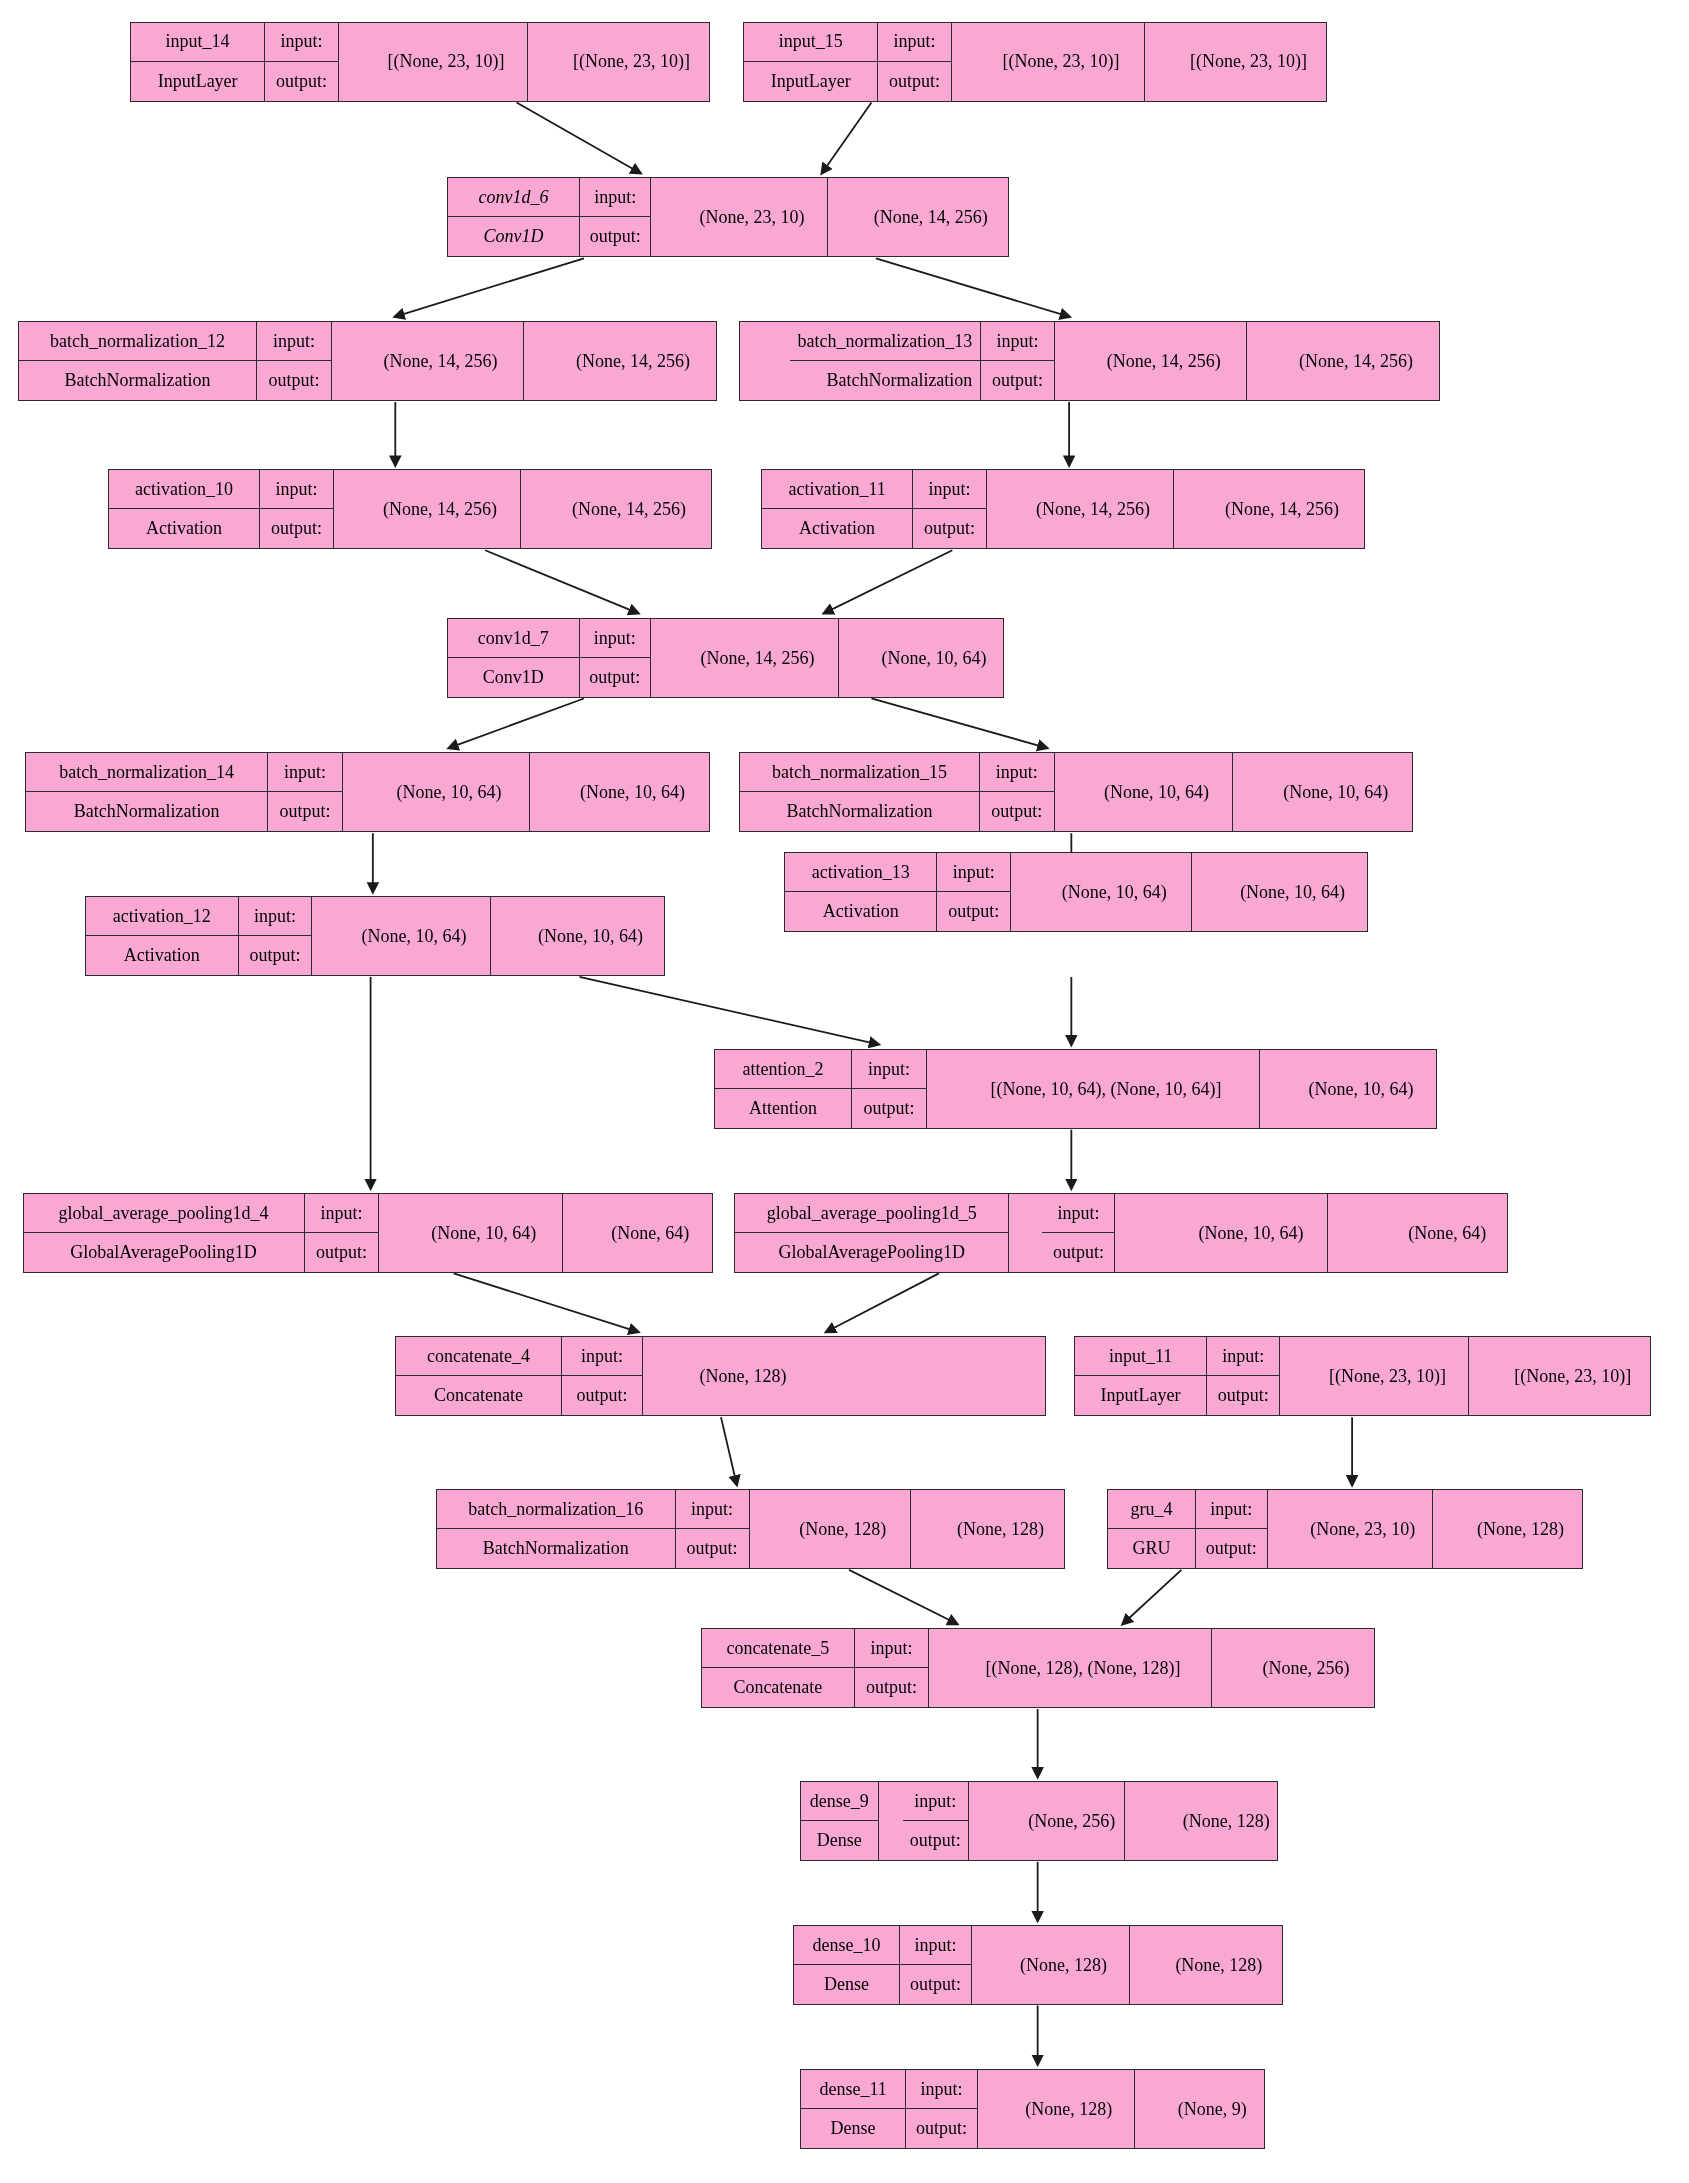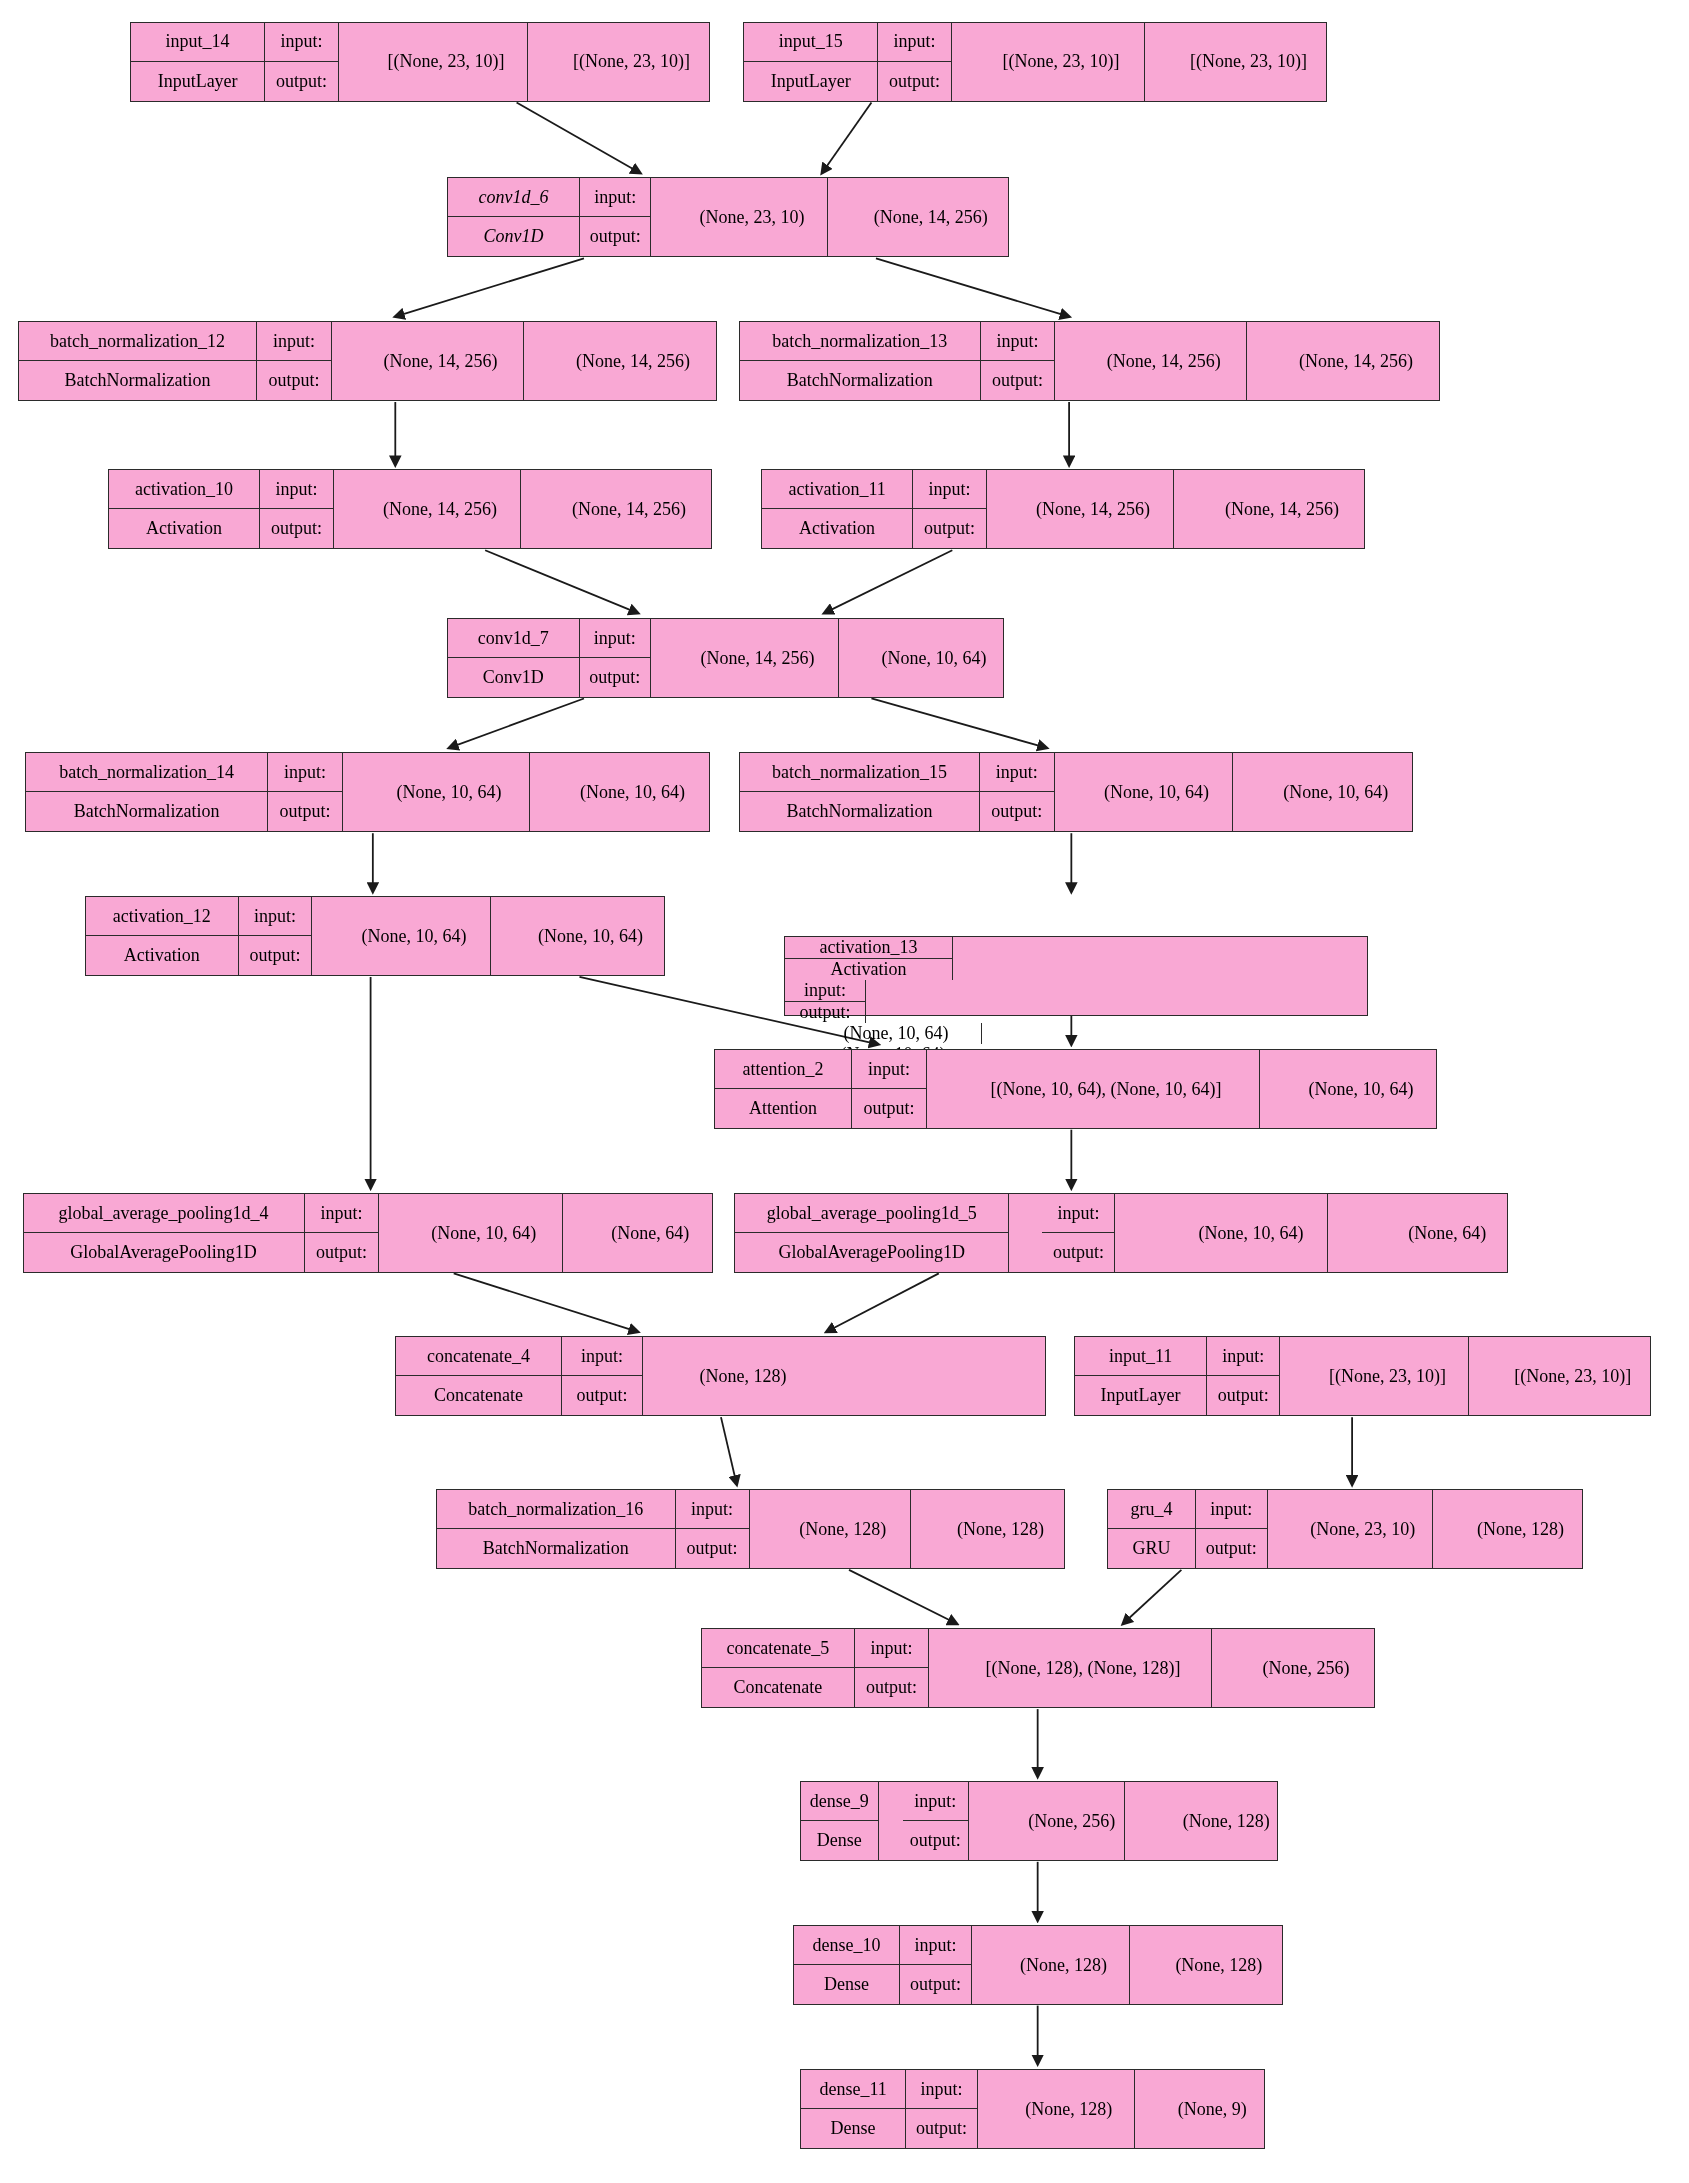--- a/index.html
+++ b/index.html
@@ -144,21 +144,21 @@
           <div class="cell t-class">BatchNormalization</div>
         </div>
         <div class="col-io" style="width: 81px;">
           <div class="cell top t-io">input:</div>
           <div class="cell t-io">output:</div>
         </div>
         <div class="col-shape t-shape" style="width: 180px; align-items: center; text-align: center; white-space: nowrap;">(None, 14, 256)</div>
         <div class="col-shape last t-shape" style="width: 180px; align-items: center; text-align: center; white-space: nowrap;">(None, 14, 256)</div>
       </div>
       <div class="node" style="left: 739px; top: 321px; width: 701px; height: 80px;">
-        <div class="col-name" style="width: 261px;">
+        <div class="col-name" style="width: 261px; align-items: flex-end;">
           <div class="cell top t-name">batch_normalization_13</div>
           <div class="cell t-class">BatchNormalization</div>
         </div>
         <div class="col-io" style="width: 81px;">
           <div class="cell top t-io">input:</div>
           <div class="cell t-io">output:</div>
         </div>
         <div class="col-shape t-shape" style="width: 180px; align-items: center; text-align: center; white-space: nowrap;">(None, 14, 256)</div>
         <div class="col-shape last t-shape" style="width: 180px; align-items: center; text-align: center; white-space: nowrap;">(None, 14, 256)</div>
       </div>
@@ -227,21 +227,21 @@
           <div class="cell top t-name">activation_12</div>
           <div class="cell t-class">Activation</div>
         </div>
         <div class="col-io" style="width: 81px;">
           <div class="cell top t-io">input:</div>
           <div class="cell t-io">output:</div>
         </div>
         <div class="col-shape t-shape" style="width: 168px; align-items: center; text-align: center; white-space: nowrap;">(None, 10, 64)</div>
         <div class="col-shape last t-shape" style="width: 162px; align-items: center; text-align: center; white-space: nowrap;">(None, 10, 64)</div>
       </div>
-      <div class="node" style="left: 784px; top: 936px; width: 584px; height: 80px; flex-direction: column;">
+      <div class="node" style="left: 784px; top: 852px; width: 584px; height: 80px;">
         <div class="col-name" style="width: 168px;">
           <div class="cell top t-name">activation_13</div>
           <div class="cell t-class">Activation</div>
         </div>
         <div class="col-io" style="width: 81px;">
           <div class="cell top t-io">input:</div>
           <div class="cell t-io">output:</div>
         </div>
         <div class="col-shape t-shape" style="width: 171px; align-items: center; text-align: center; white-space: nowrap;">(None, 10, 64)</div>
         <div class="col-shape last t-shape" style="width: 164px; align-items: center; text-align: center; white-space: nowrap;">(None, 10, 64)</div>

